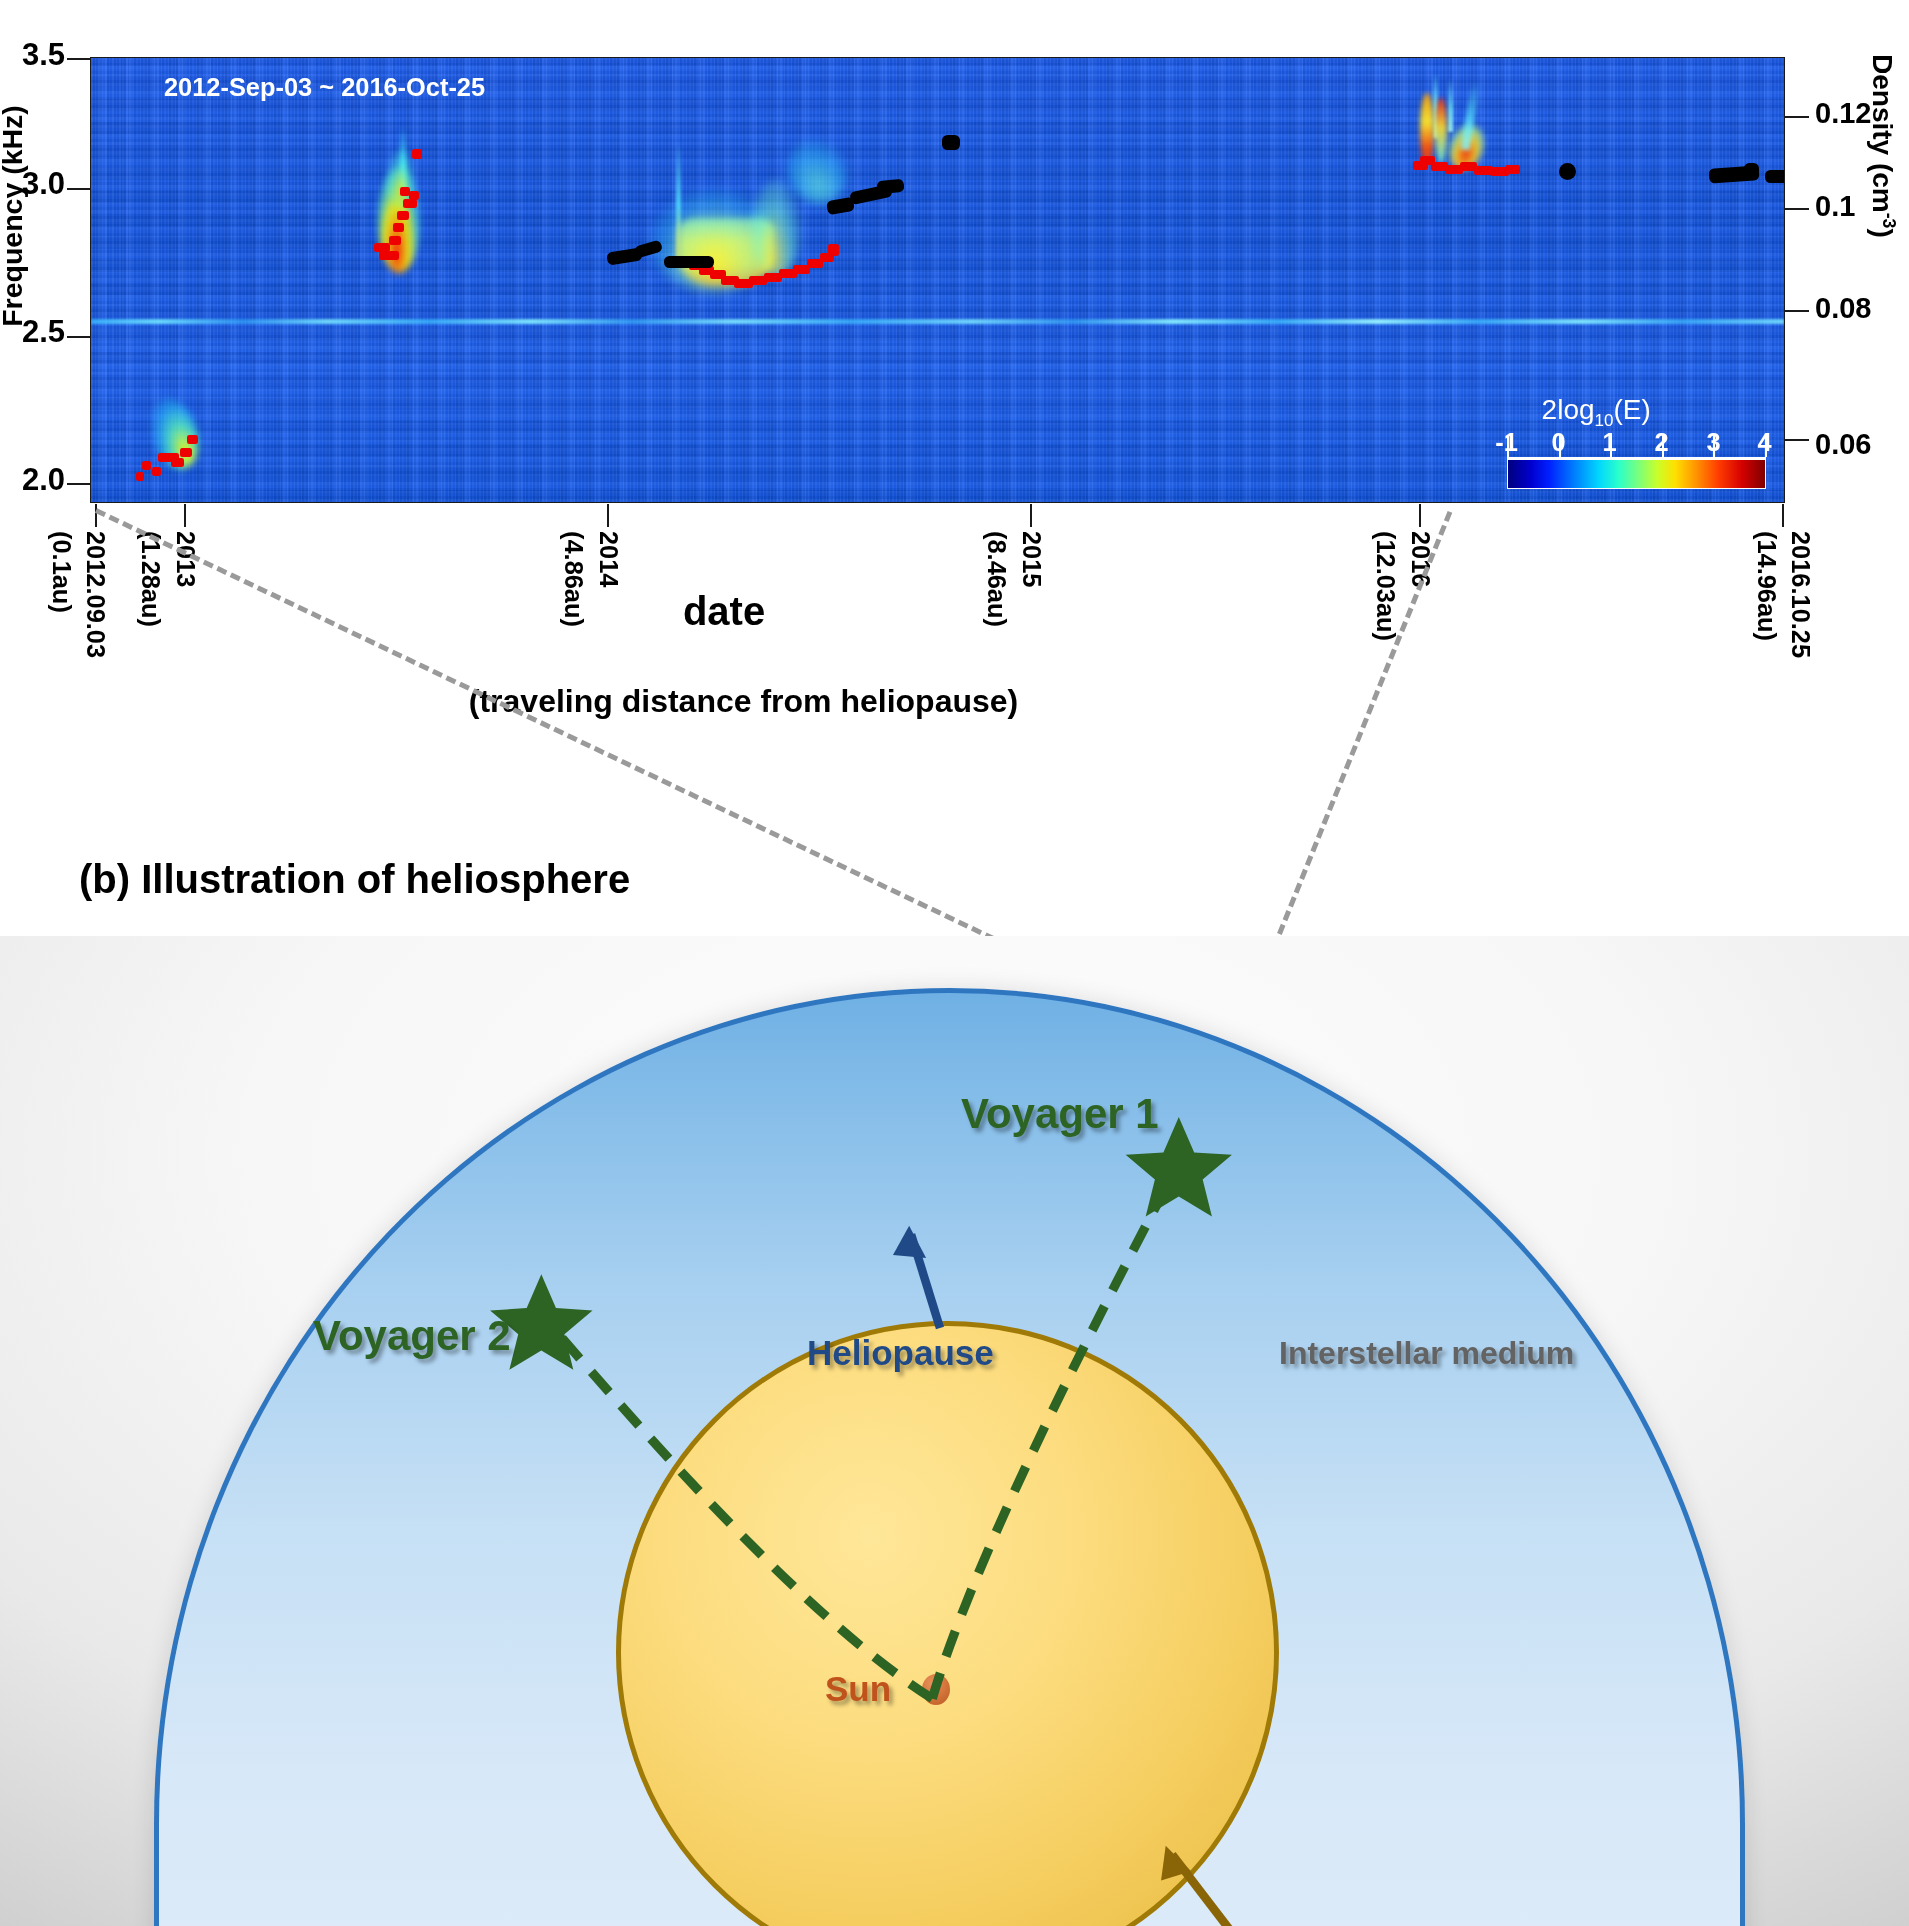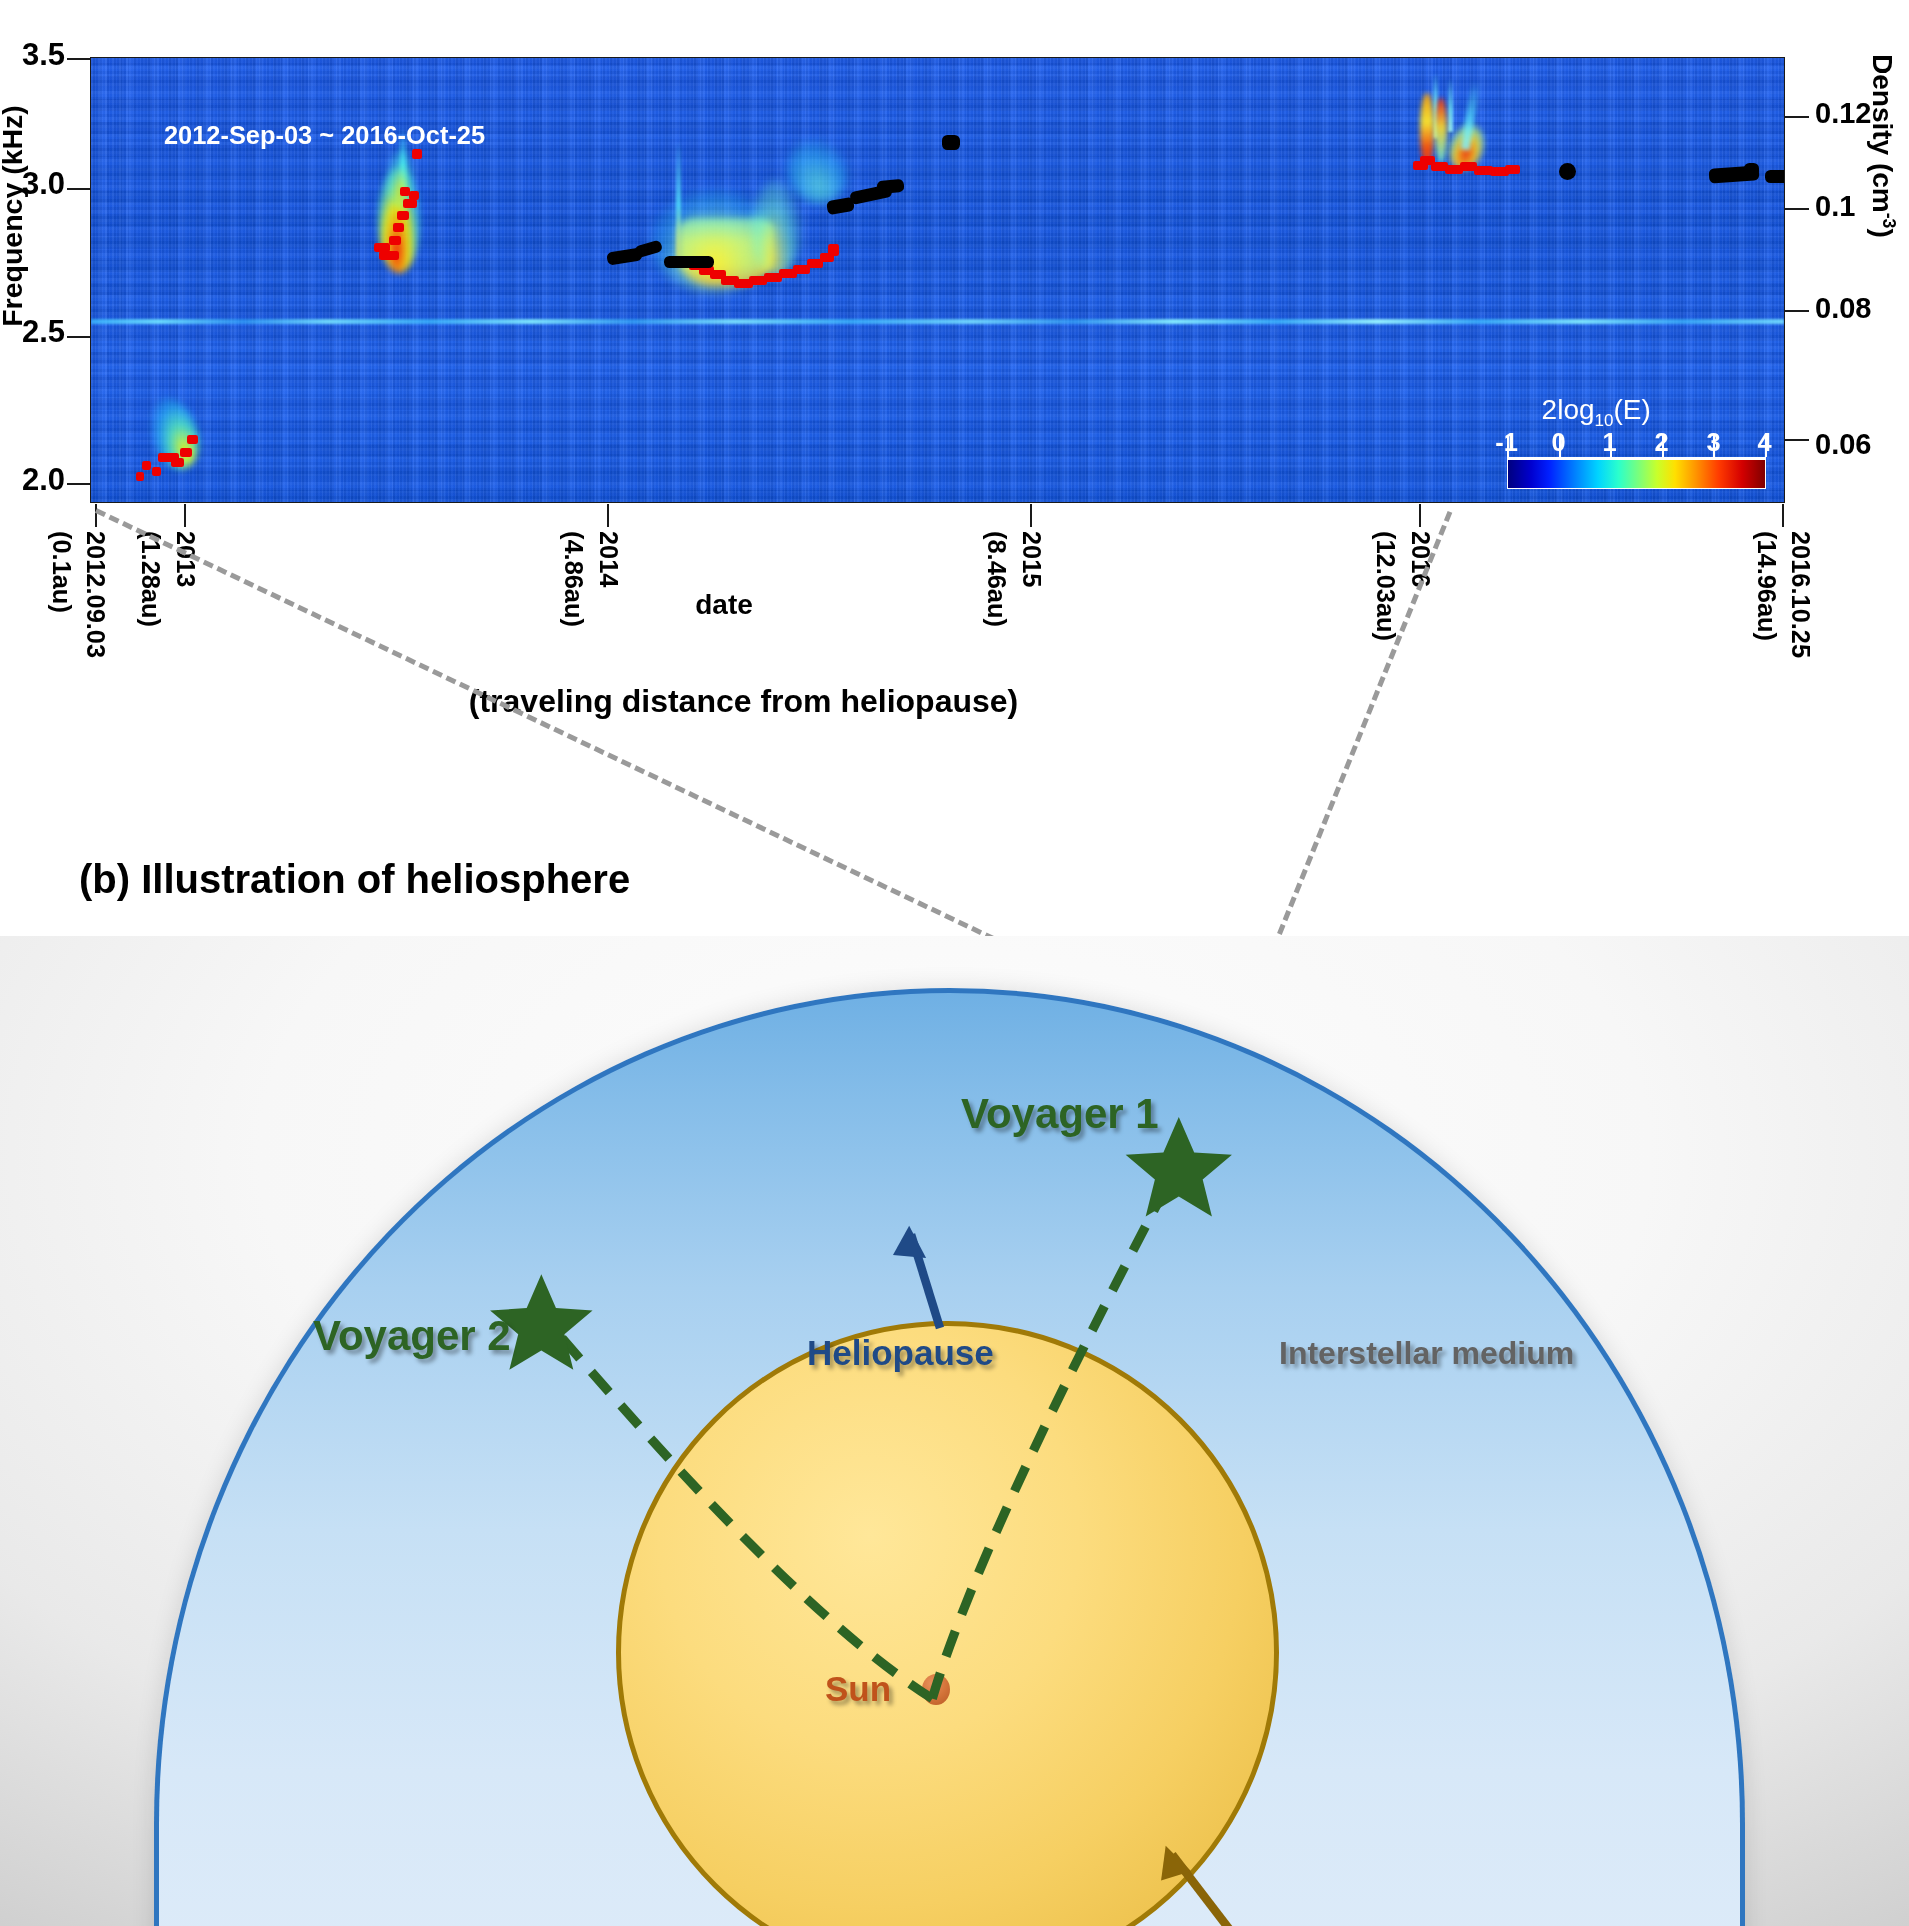--- a/index.html
+++ b/index.html
@@ -55,39 +55,39 @@
   #cbar-rule{position:absolute;left:23px;top:62px;width:259px;height:1.9px;background:#fff;}
   .cbar-tickmark{position:absolute;top:-22.3px;width:1.9px;height:22.3px;background:#fff;}
   #cbar-grad{position:absolute;left:23px;top:64px;width:259px;height:30px;
     background:linear-gradient(90deg,
       #00007f 0%, #0000cf 9%, #0020ff 16%, #0080ff 26%,
       #00d4ff 35%, #2bffcc 43%, #7cff79 51%, #c8ff2b 58%,
       #ffe000 65%, #ff9500 73%, #ff3b00 82%, #d40000 91%, #7f0000 100%);
     border:1.2px solid #fff;box-sizing:border-box;}
 
   
-  #spec-daterange{position:absolute;left:73px;top:14.6px;color:#fff;font-size:25.4px;font-weight:bold;white-space:nowrap;margin-top:48px;}
+  #spec-daterange{position:absolute;left:73px;top:14.6px;color:#fff;font-size:25.4px;font-weight:bold;white-space:nowrap;}
 
   
   #yaxis-label{position:absolute;left:-3.9px;top:216px;transform:rotate(-90deg) translate(-50%,0);
                transform-origin:left top;font-size:28.5px;font-weight:bold;white-space:nowrap;color:#000;}
   .ytick{position:absolute;font-size:31px;font-weight:bold;color:#000;text-align:right;white-space:nowrap;}
   .ytickmark{position:absolute;height:1.9px;background:#1a1a1a;}
 
   
   .rtick{position:absolute;font-size:29px;font-weight:bold;color:#000;white-space:nowrap;}
   #raxis-label{position:absolute;font-size:28px;font-weight:bold;white-space:nowrap;color:#000;
                transform:rotate(90deg);transform-origin:left top;}
   #raxis-label sup{font-size:17.7px;}
 
   
   .xtickmark{position:absolute;width:1.9px;background:#1a1a1a;}
   .xlab{position:absolute;font-size:25.4px;font-weight:bold;color:#000;white-space:nowrap;
         transform:rotate(90deg);transform-origin:left top;}
-  #xaxis-title{position:absolute;font-size:28px;font-weight:bold;color:#000;text-align:center;}
+  #xaxis-title{position:absolute;font-size:40px;font-weight:bold;color:#000;text-align:center;}
   #xaxis-sub{position:absolute;font-size:32px;font-weight:bold;color:#000;text-align:center;}
 
   
   .connector{position:absolute;height:0;border-top:5.4px dashed #9a9a9a;transform-origin:left center;}
 
   
   #panel-b{position:absolute;left:0;top:857px;width:1910px;height:1295px;}
   #title-b{position:absolute;left:79px;top:0px;font-size:40px;font-weight:bold;color:#000;white-space:nowrap;}
 
   #scene{position:absolute;left:0;top:79px;width:1910px;height:1216px;overflow:hidden;

